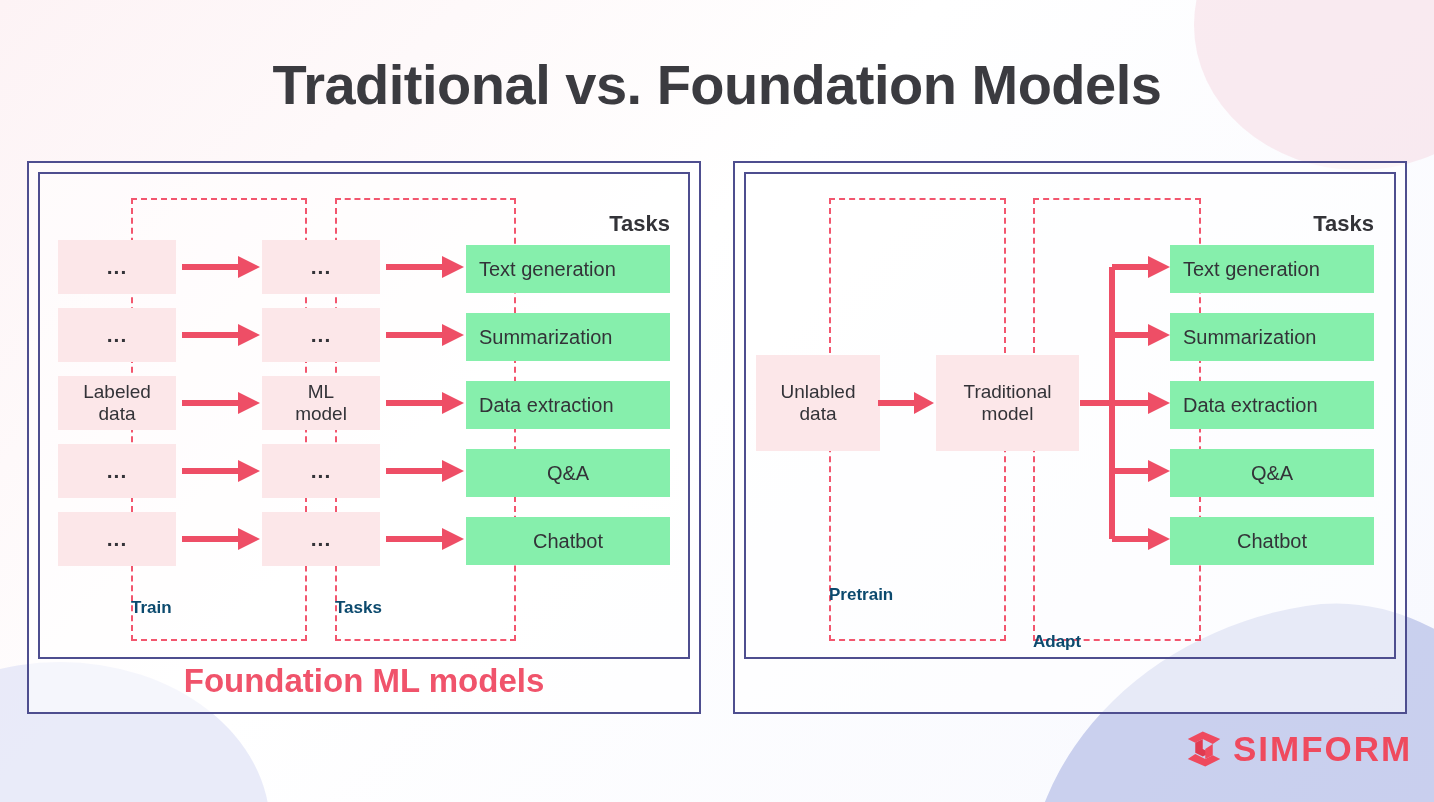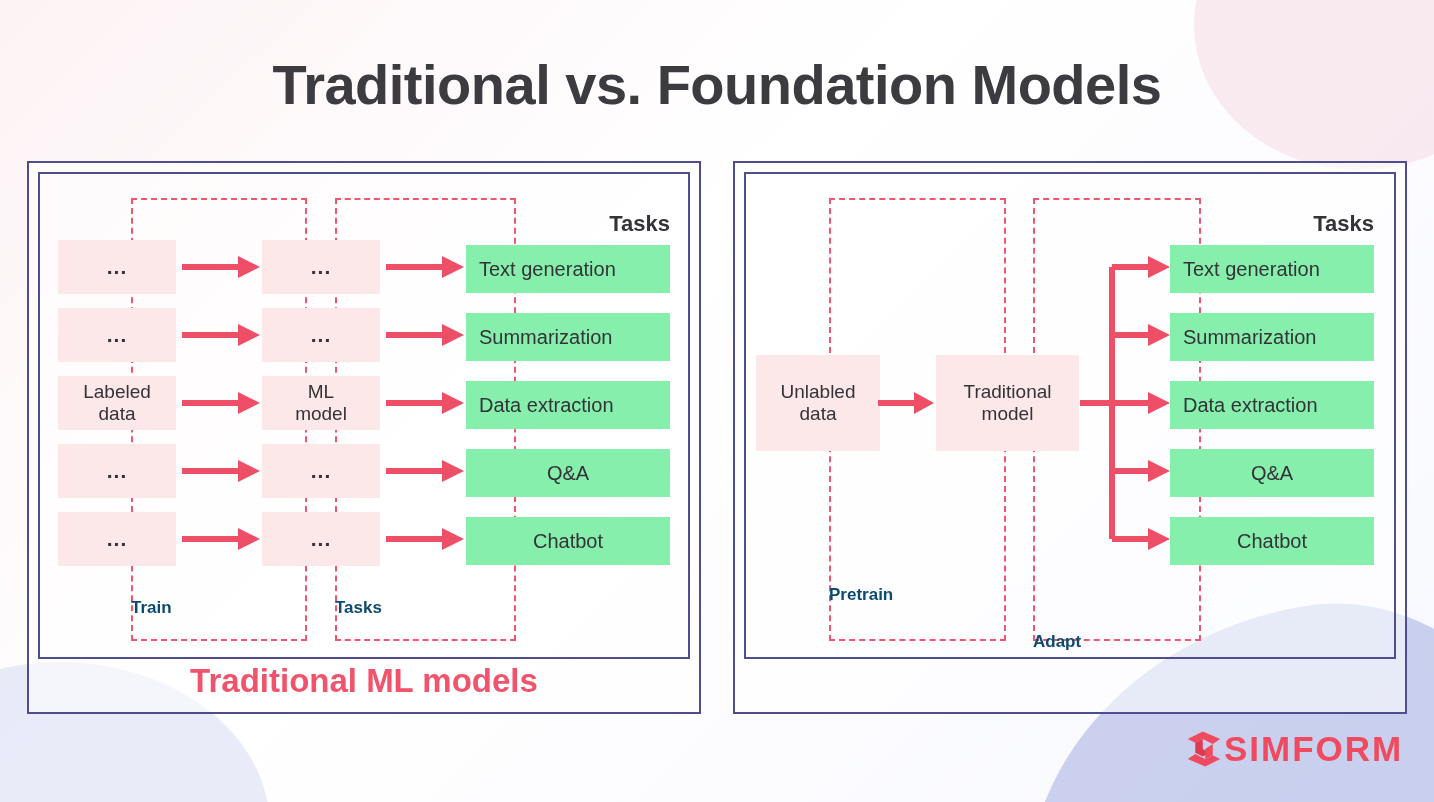--- a/index.html
+++ b/index.html
@@ -174,20 +174,21 @@
     pointer-events: none;
   }
 
   
   #brand-logo {
     position: absolute;
     left: 1184px;
     top: 729px;
     display: flex;
     align-items: center;
+    gap: 9px;
   }
   #brand-logo .mark { width: 40px; height: 40px; display: block; }
   #brand-logo .wordmark {
     font-size: 35px;
     font-weight: bold;
     color: #ef4a5e;
     letter-spacing: 2px;
   }
 </style>
 </head>
@@ -289,21 +290,21 @@
         <span>Data extraction</span>
       </div>
       <div class="task-box align-center" style="left:426px; top:275px; width:204px;">
         <span>Q&amp;A</span>
       </div>
       <div class="task-box align-center" style="left:426px; top:343px; width:204px;">
         <span>Chatbot</span>
       </div>
 
     </div>
-    <div class="panel-caption">Traditional ML models</div>
+    <div class="panel-caption">Foundation ML models</div>
   </div>
 
   <div class="panel" id="panel-right">
     <div class="panel-inner">
 
       <div class="dashed-region" style="left:83px; top:24px; width:177px; height:443px;"></div>
       <div class="dashed-region" style="left:287px; top:24px; width:168px; height:443px;"></div>
 
       <div class="stage-label" style="left:83px; top:411px; width:177px;">Pretrain</div>
       <div class="stage-label" style="left:287px; top:424px; width:168px;margin-top:34px;">Adapt</div>

